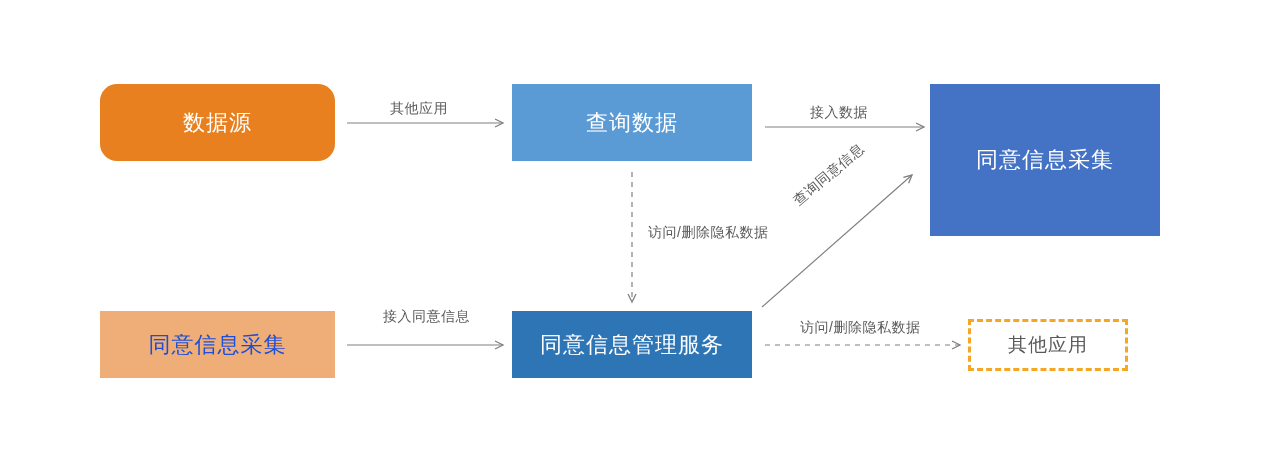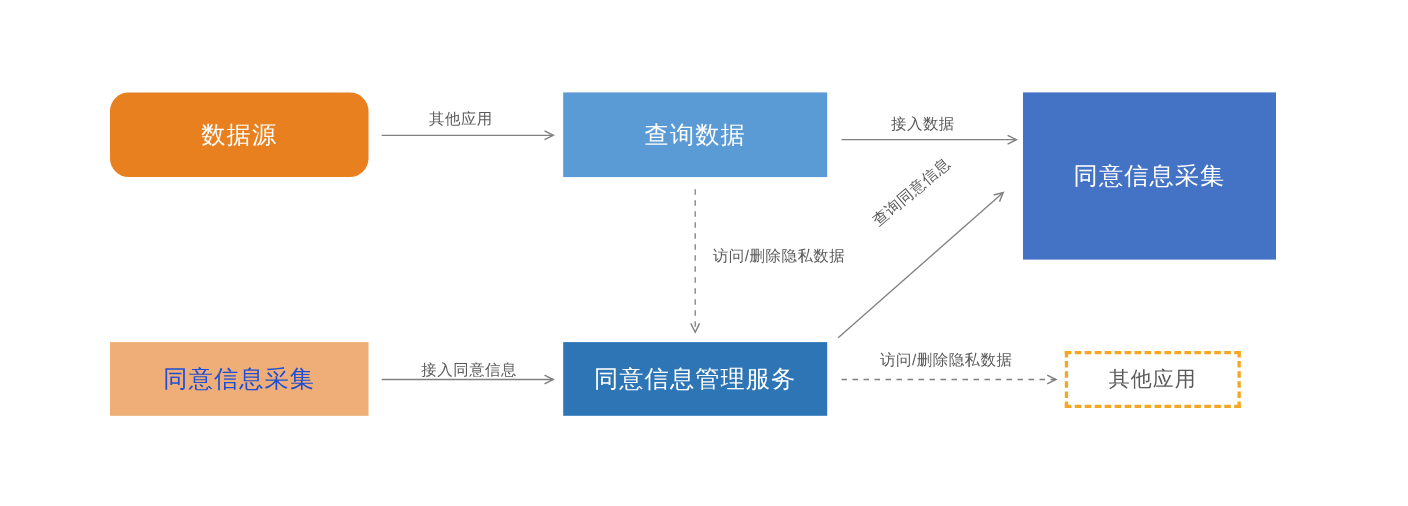--- a/index.html
+++ b/index.html
@@ -50,21 +50,21 @@
   
   .edge-label{
     position:absolute;
     color:#5A5A5A;
     font-size:14px;
     white-space:nowrap;
     letter-spacing:0.5px;
   }
   #lbl-ingest-data{left:390px;top:100px;}
   #lbl-query-data{left:810px;top:104px;}
-  #lbl-ingest-consent{left:383px;top:328px;}
+  #lbl-ingest-consent{left:383px;top:308px;}
   #lbl-access-delete-priv-2{left:800px;top:319px;}
   #lbl-access-delete-priv-1{left:648px;top:224px;}
   #lbl-query-consent{
     left:790px;top:196px;
     transform:rotate(-40deg);
     transform-origin:left top;
   }
 
   svg#edges{
     position:absolute;left:0;top:0;width:1280px;height:460px;

